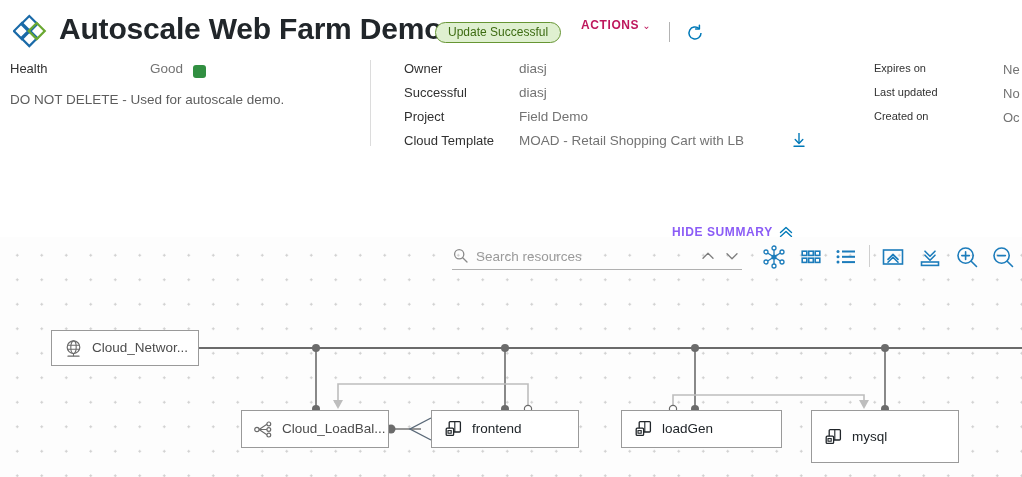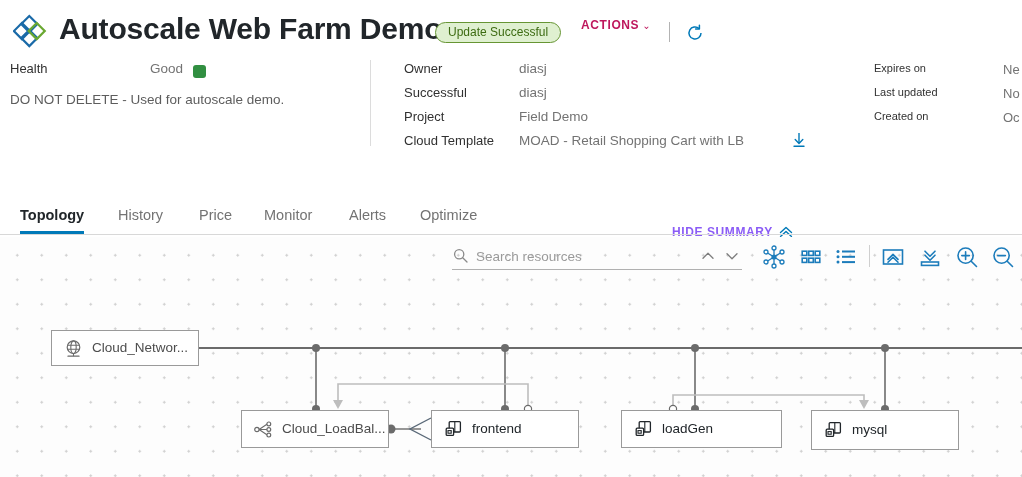--- a/index.html
+++ b/index.html
@@ -211,29 +211,20 @@
     <div class="hide-summary">
       <span>HIDE SUMMARY</span><span class="chev">
         <svg viewBox="0 0 14 12" width="14" height="12">
           <path d="M1.5 6.5 L7 1.6 L12.5 6.5" fill="none" stroke="#0079b8" stroke-width="1.4" stroke-linecap="round" stroke-linejoin="round"></path>
           <path d="M1.5 10.4 L7 5.5 L12.5 10.4" fill="none" stroke="#0079b8" stroke-width="1.4" stroke-linecap="round" stroke-linejoin="round"></path>
         </svg>
       </span>
     </div>
   </div>
 
-  <div class="tabs">
-    <div class="tabs-underline"></div>
-    <div class="tab active" style="left:20px">Topology</div>
-    <div class="tab" style="left:118px">History</div>
-    <div class="tab" style="left:199px">Price</div>
-    <div class="tab" style="left:264px">Monitor</div>
-    <div class="tab" style="left:349px">Alerts</div>
-    <div class="tab" style="left:420px">Optimize</div>
-  </div>
 
   <div class="canvas">
 
     <div class="toolbar">
 
       <div class="search-wrap">
         <span class="search-icon">
           <svg viewBox="0 0 15 15" width="15" height="15">
             <circle cx="6.2" cy="6.2" r="4.6" fill="none" stroke="#8a8a8a" stroke-width="1.3"></circle>
             <path d="M9.7 9.7 L14 14" stroke="#8a8a8a" stroke-width="1.3" stroke-linecap="round"></path>
@@ -407,21 +398,21 @@
         <svg viewBox="0 0 19 19" width="19" height="19">
           <rect x="5.2" y="1.6" width="11.2" height="10.4" rx="1" fill="#ffffff" stroke="#21262a" stroke-width="1.3"></rect>
           <path d="M10.8 1.6 L10.8 12" stroke="#21262a" stroke-width="1.1"></path>
           <rect x="2.2" y="8.2" width="7.4" height="7.2" rx="1" fill="#ffffff" stroke="#21262a" stroke-width="1.3"></rect>
           <rect x="4.0" y="10.6" width="3.2" height="2.6" fill="none" stroke="#21262a" stroke-width="1.1"></rect>
         </svg>
       </span>
       <span class="nlabel">loadGen</span>
     </div>
 
-    <div class="node dark" style="left:811px;top:173px;width:148px;height:40px;">
+    <div class="node dark" style="left:811px;top:173px;width:148px;height:53px;">
       <span class="nicon">
         <svg viewBox="0 0 19 19" width="19" height="19">
           <rect x="5.2" y="1.6" width="11.2" height="10.4" rx="1" fill="#ffffff" stroke="#21262a" stroke-width="1.3"></rect>
           <path d="M10.8 1.6 L10.8 12" stroke="#21262a" stroke-width="1.1"></path>
           <rect x="2.2" y="8.2" width="7.4" height="7.2" rx="1" fill="#ffffff" stroke="#21262a" stroke-width="1.3"></rect>
           <rect x="4.0" y="10.6" width="3.2" height="2.6" fill="none" stroke="#21262a" stroke-width="1.1"></rect>
         </svg>
       </span>
       <span class="nlabel">mysql</span>
     </div>

